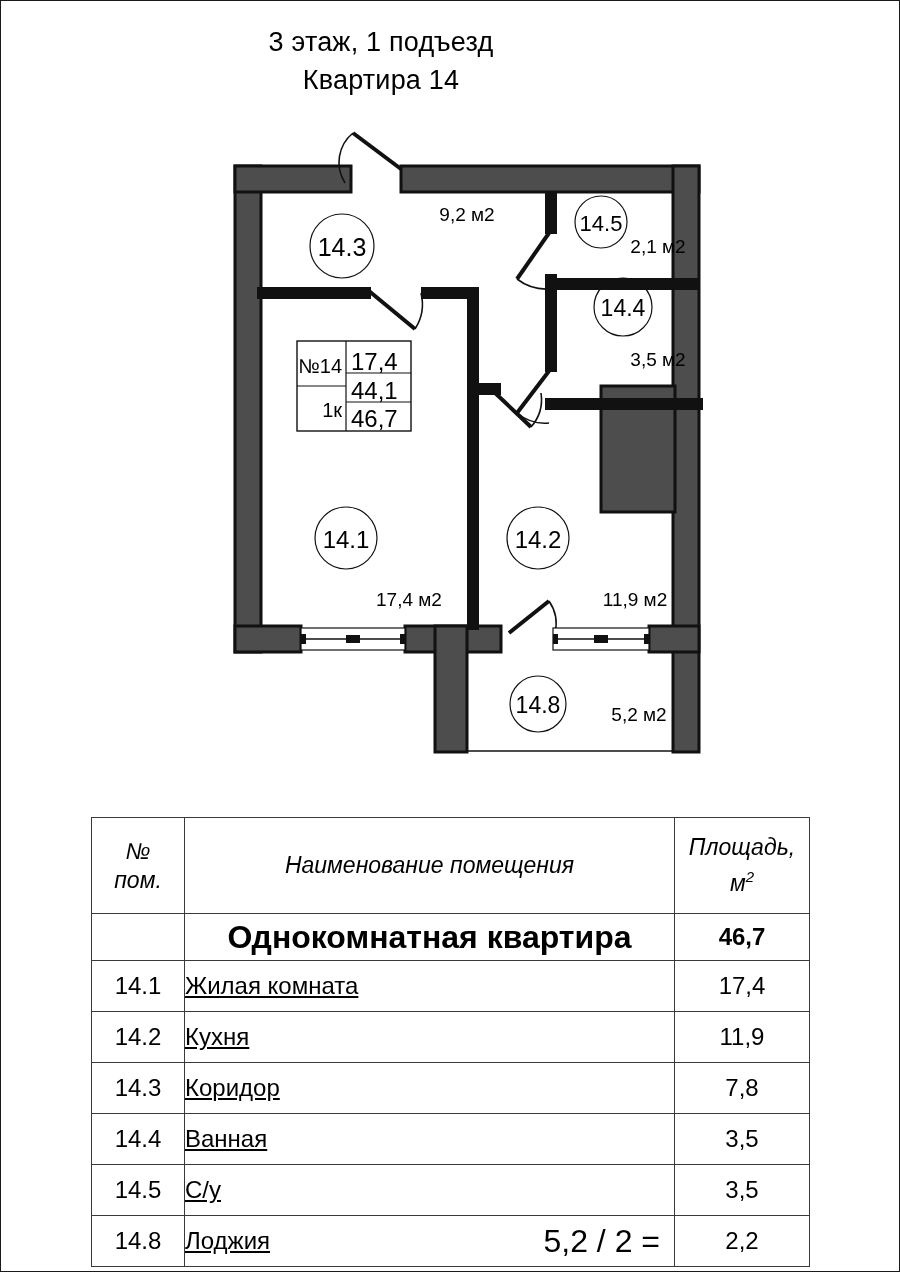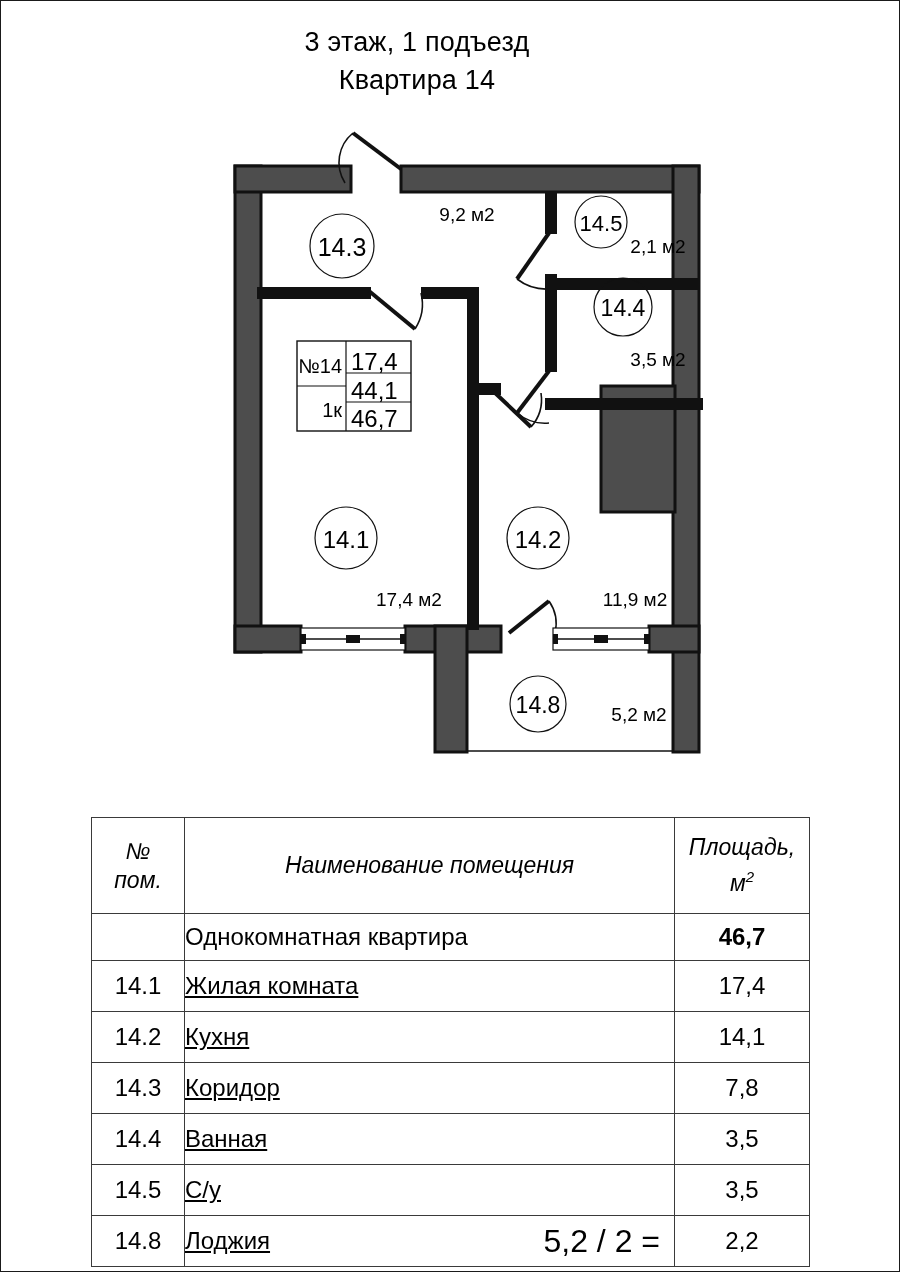--- a/index.html
+++ b/index.html
@@ -18,21 +18,20 @@
     border: 1px solid #1a1a1a;
   }
 
   
   #title-block {
     position: absolute;
     top: 22px;
     left: 0;
     width: 760px;
     text-align: center;
-    padding-left: 36px;
   }
   #title-block .title-line {
     font-size: 27px;
     line-height: 38px;
     letter-spacing: 0.2px;
     white-space: nowrap;
   }
 
   
   #floorplan {
@@ -70,23 +69,23 @@
     font-weight: normal;
     font-size: 23px;
     text-align: center;
     line-height: 29px;
   }
   .hdr-cell.name-hdr { text-align: center; padding-left: 36px; }
   .hdr-cell .sup { font-size: 15px; vertical-align: super; font-style: italic; }
 
   .total-row td { height: 46px; }
   .total-name {
-    font-weight: normal;
-    font-size: 24px;
-    text-align: left;
+    font-weight: bold;
+    font-size: 32px;
+    text-align: center;
     padding-right: 20px;
   }
   .total-area {
     font-weight: bold;
     font-size: 24px;
     text-align: center;
   }
 
   .body-row td { height: 50px; }
   .cell-num {
@@ -284,21 +283,21 @@
     </tr>
 
     <tr class="body-row">
       <td class="cell-num">14.1</td>
       <td class="cell-name"><span>Жилая комната</span><span class="note"></span></td>
       <td class="cell-area">17,4</td>
     </tr>
     <tr class="body-row">
       <td class="cell-num">14.2</td>
       <td class="cell-name"><span>Кухня</span><span class="note"></span></td>
-      <td class="cell-area">14,1</td>
+      <td class="cell-area">11,9</td>
     </tr>
     <tr class="body-row">
       <td class="cell-num">14.3</td>
       <td class="cell-name"><span>Коридор</span><span class="note"></span></td>
       <td class="cell-area">7,8</td>
     </tr>
     <tr class="body-row">
       <td class="cell-num">14.4</td>
       <td class="cell-name"><span>Ванная</span><span class="note"></span></td>
       <td class="cell-area">3,5</td>

